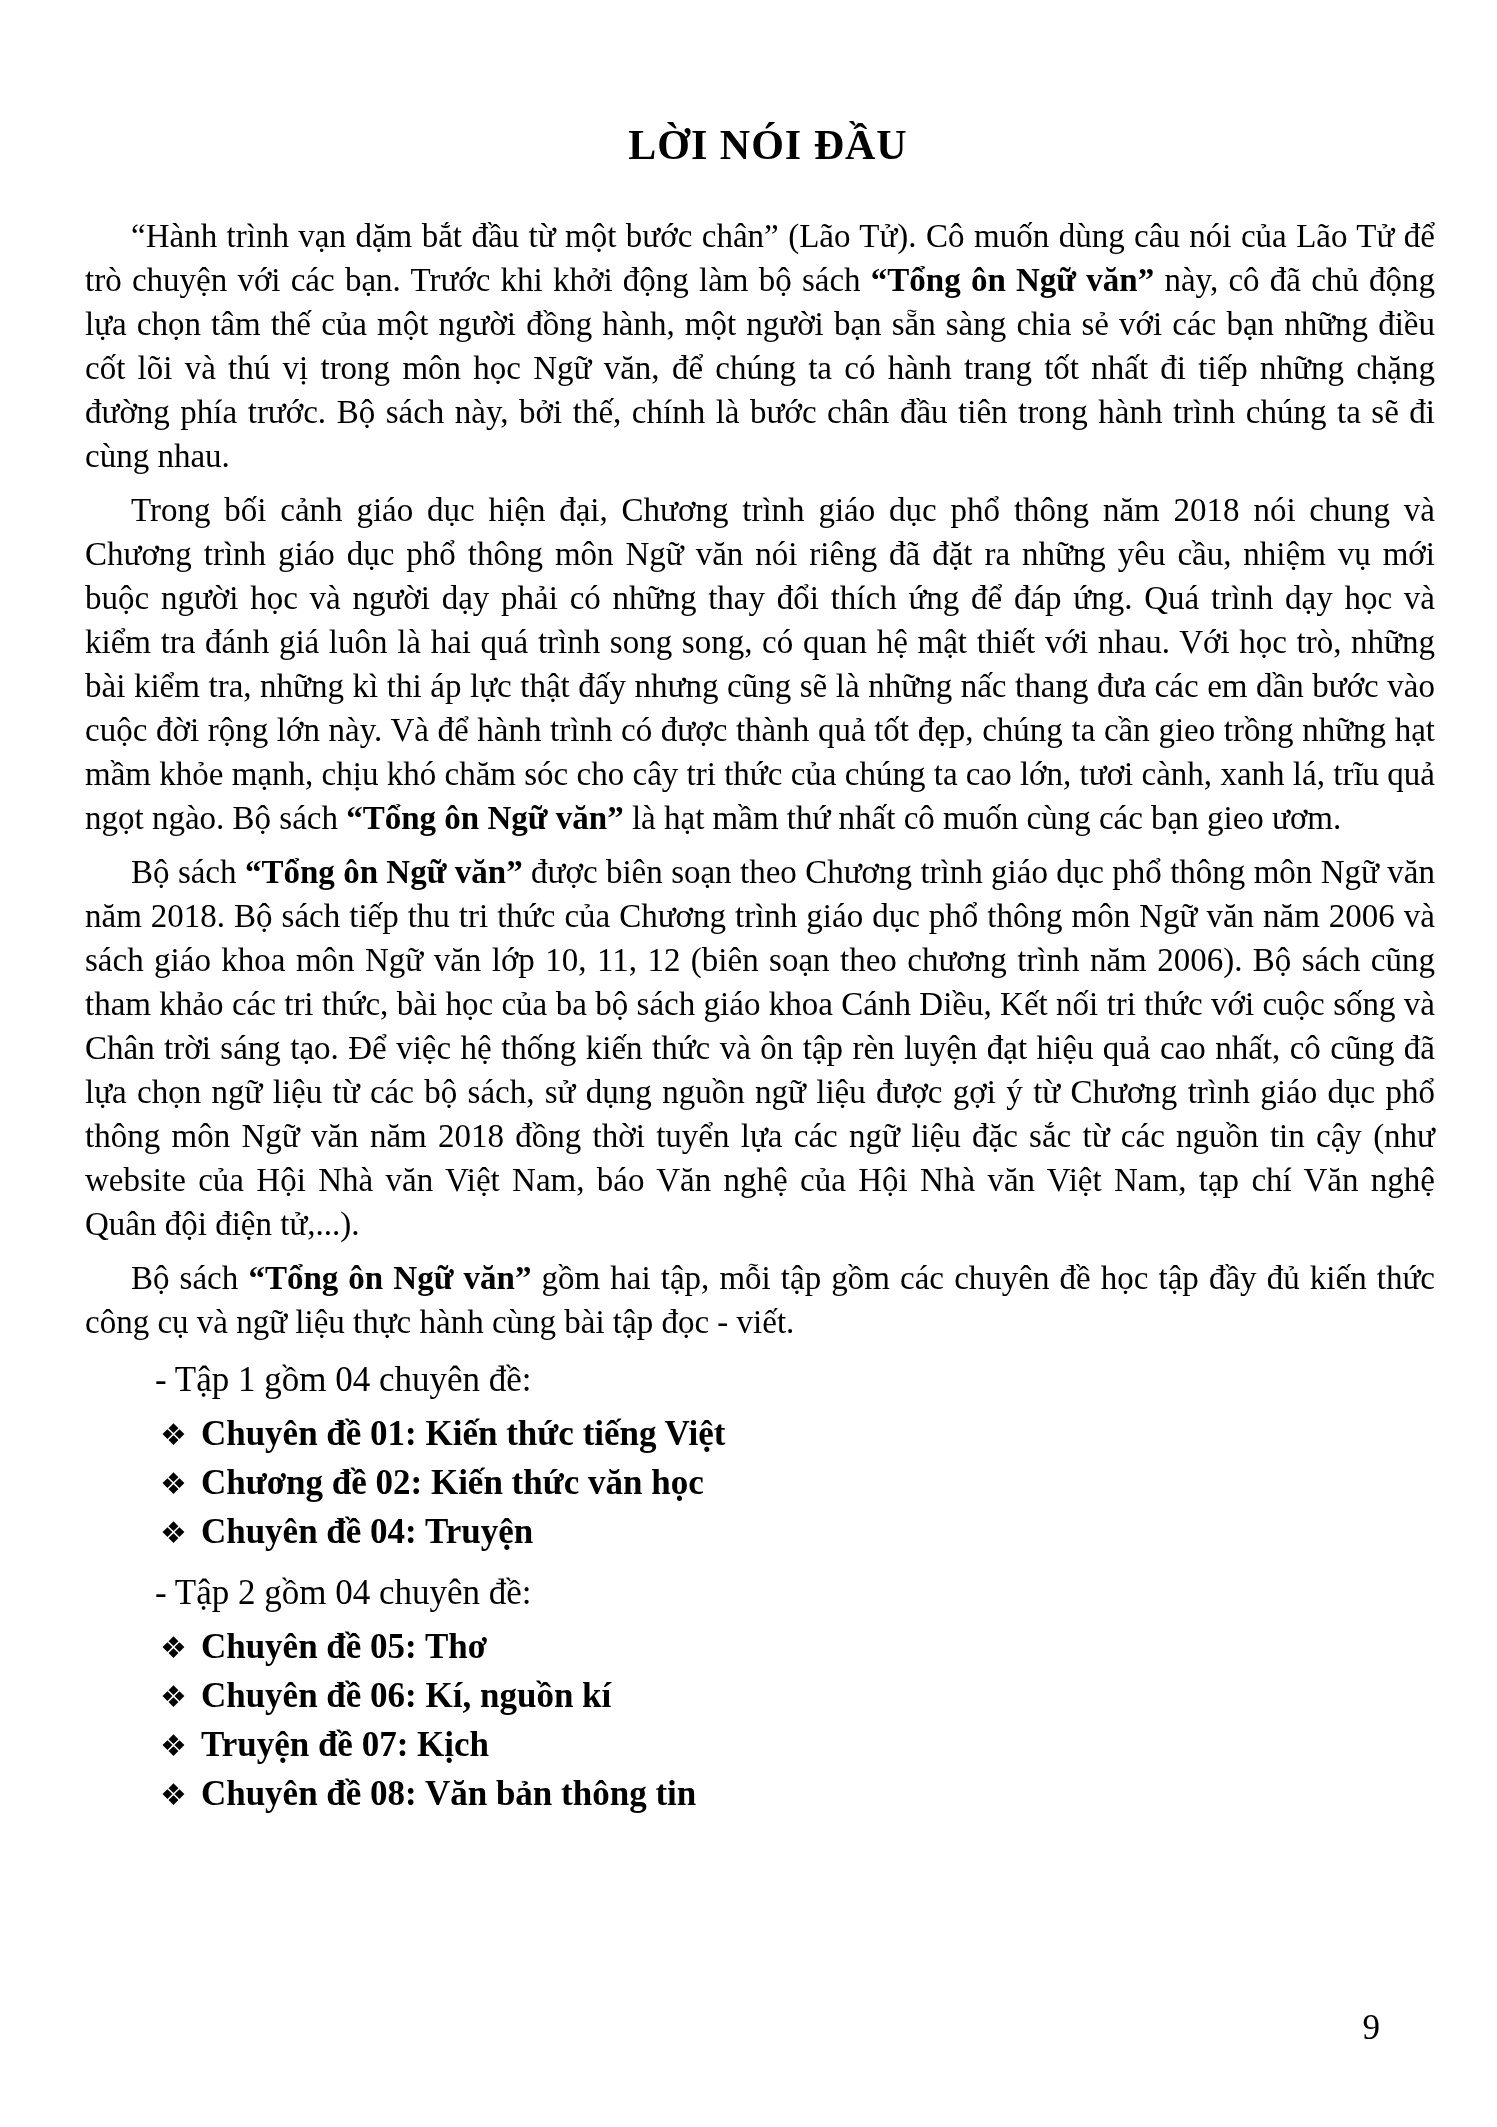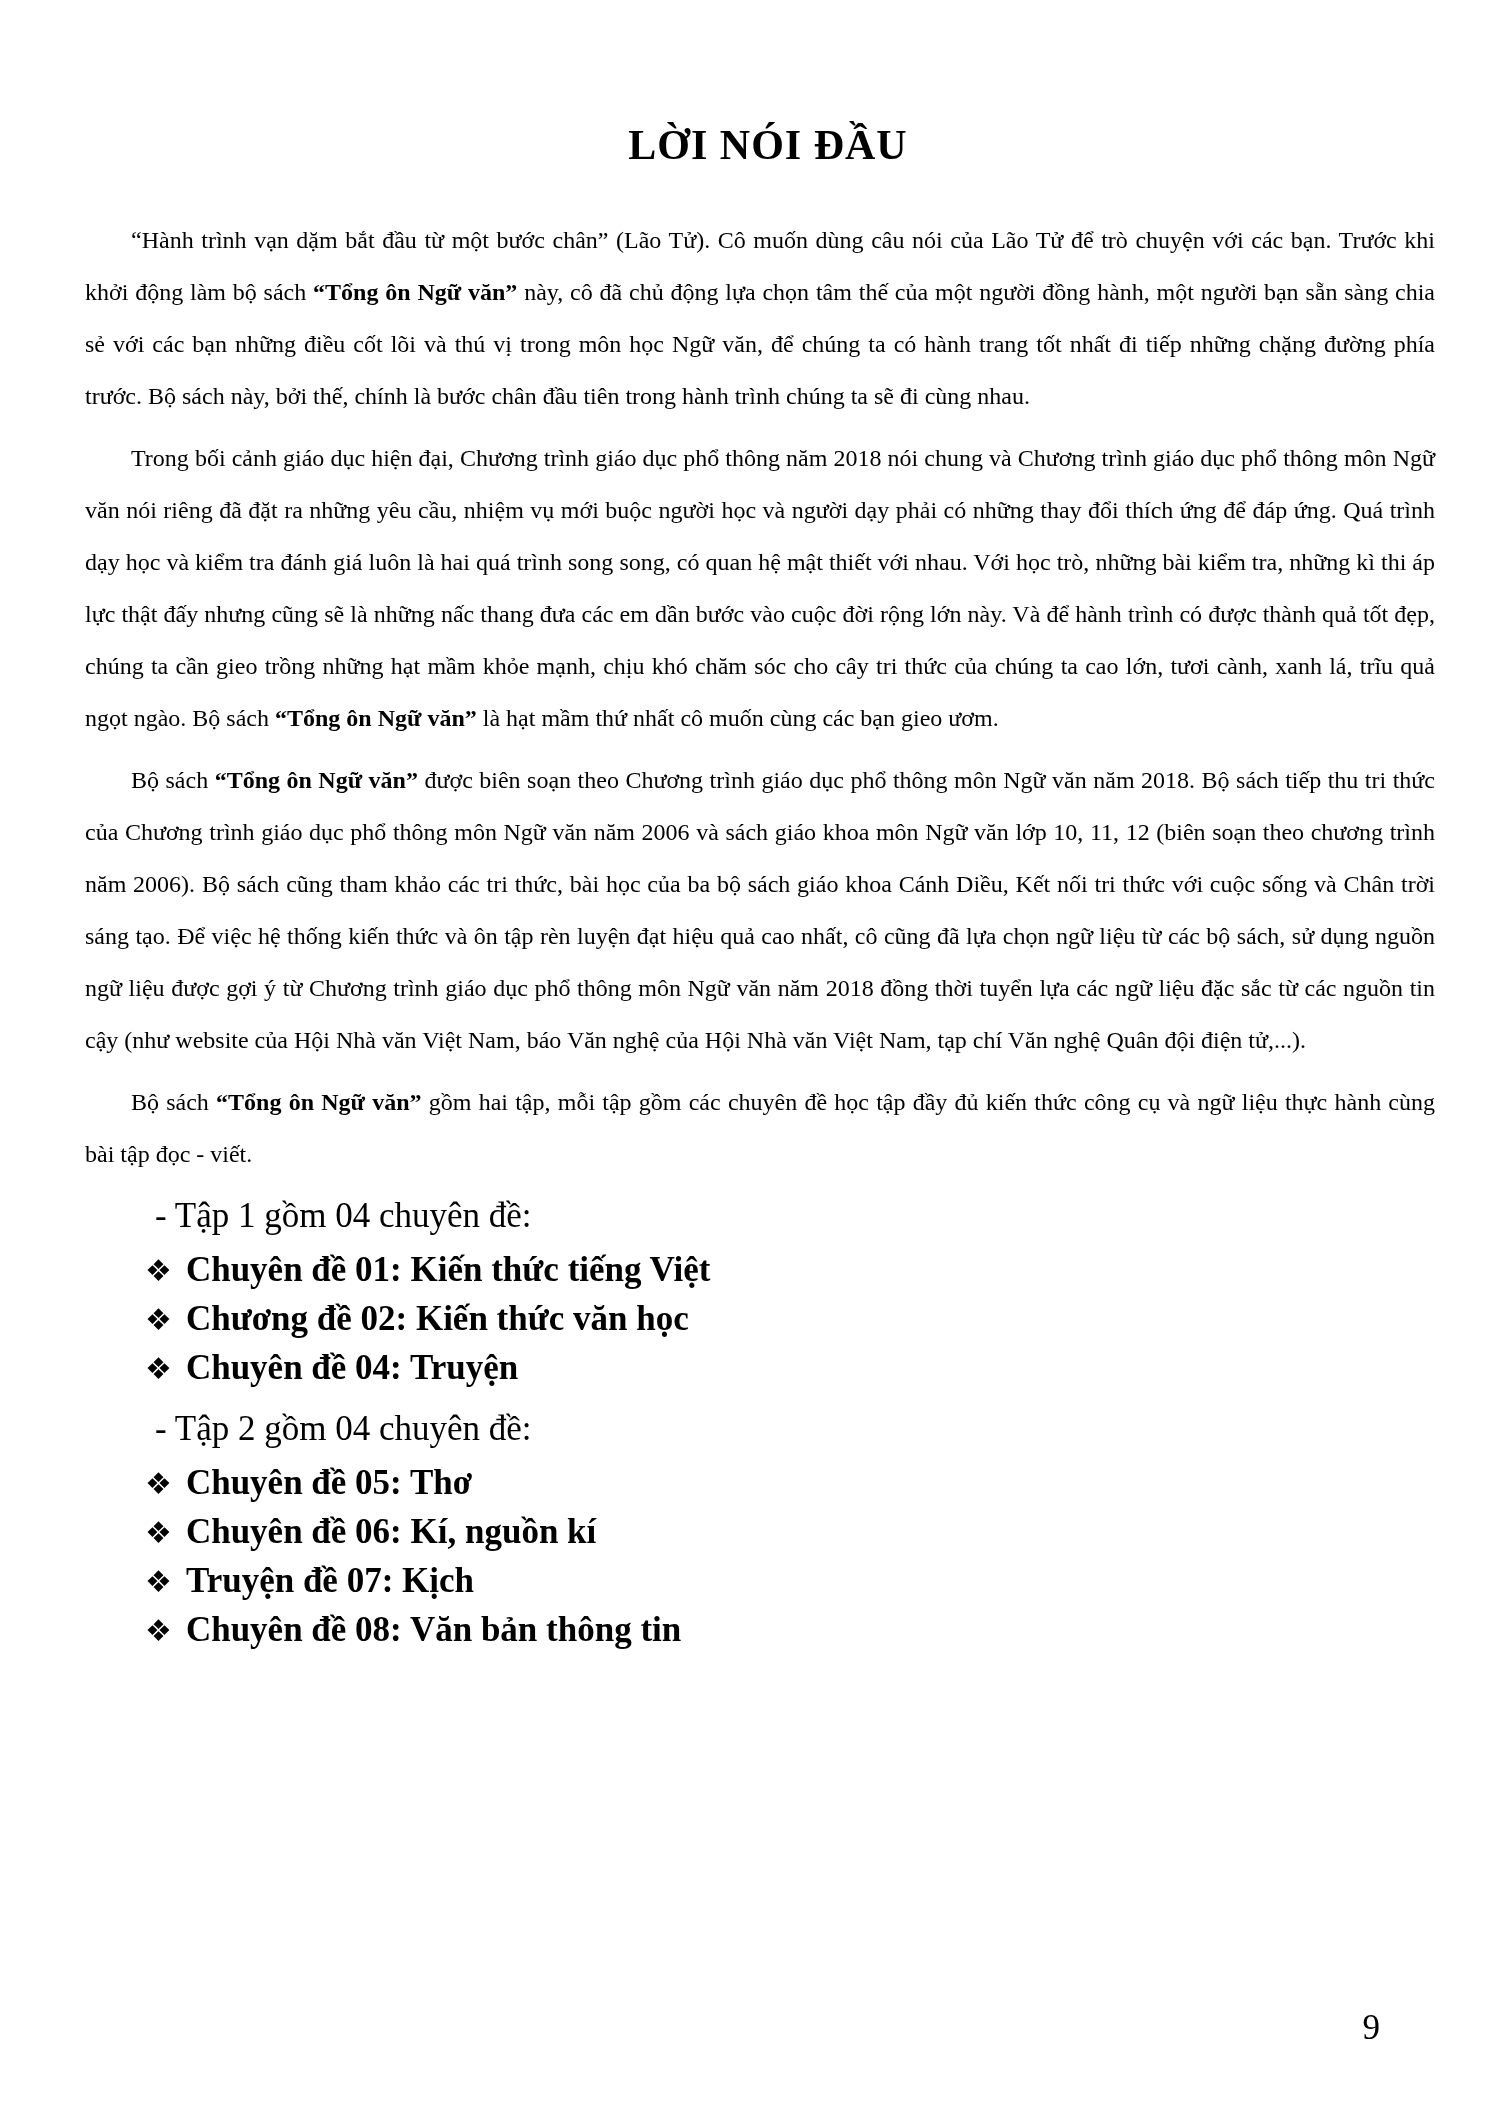--- a/index.html
+++ b/index.html
@@ -23,36 +23,36 @@
   }
   .title {
     font-size: 42px;
     line-height: 50px;
     font-weight: bold;
     text-align: center;
     margin: 0 0 44px 0;
     letter-spacing: 1px;
   }
   .para {
-    font-size: 24px;
-    line-height: 52px;
+    font-size: 33px;
+    line-height: 44px;
     text-align: justify;
     text-indent: 46px;
     margin: 0 16px 10px 0;
   }
   .para b { font-weight: bold; }
   .list-heading {
     font-size: 35px;
     line-height: 48px;
     margin: 12px 0 6px 70px;
   }
   .bullet-item {
     font-size: 35px;
     line-height: 48px;
-    margin-left: 60px;
+    margin-left: 75px;
     font-weight: bold;
   }
   .bullet {
     font-family: "DejaVu Sans", sans-serif;
     font-size: 30px;
     margin-right: 14px;
     font-weight: normal;
   }
   .page-number {
     position: absolute;

